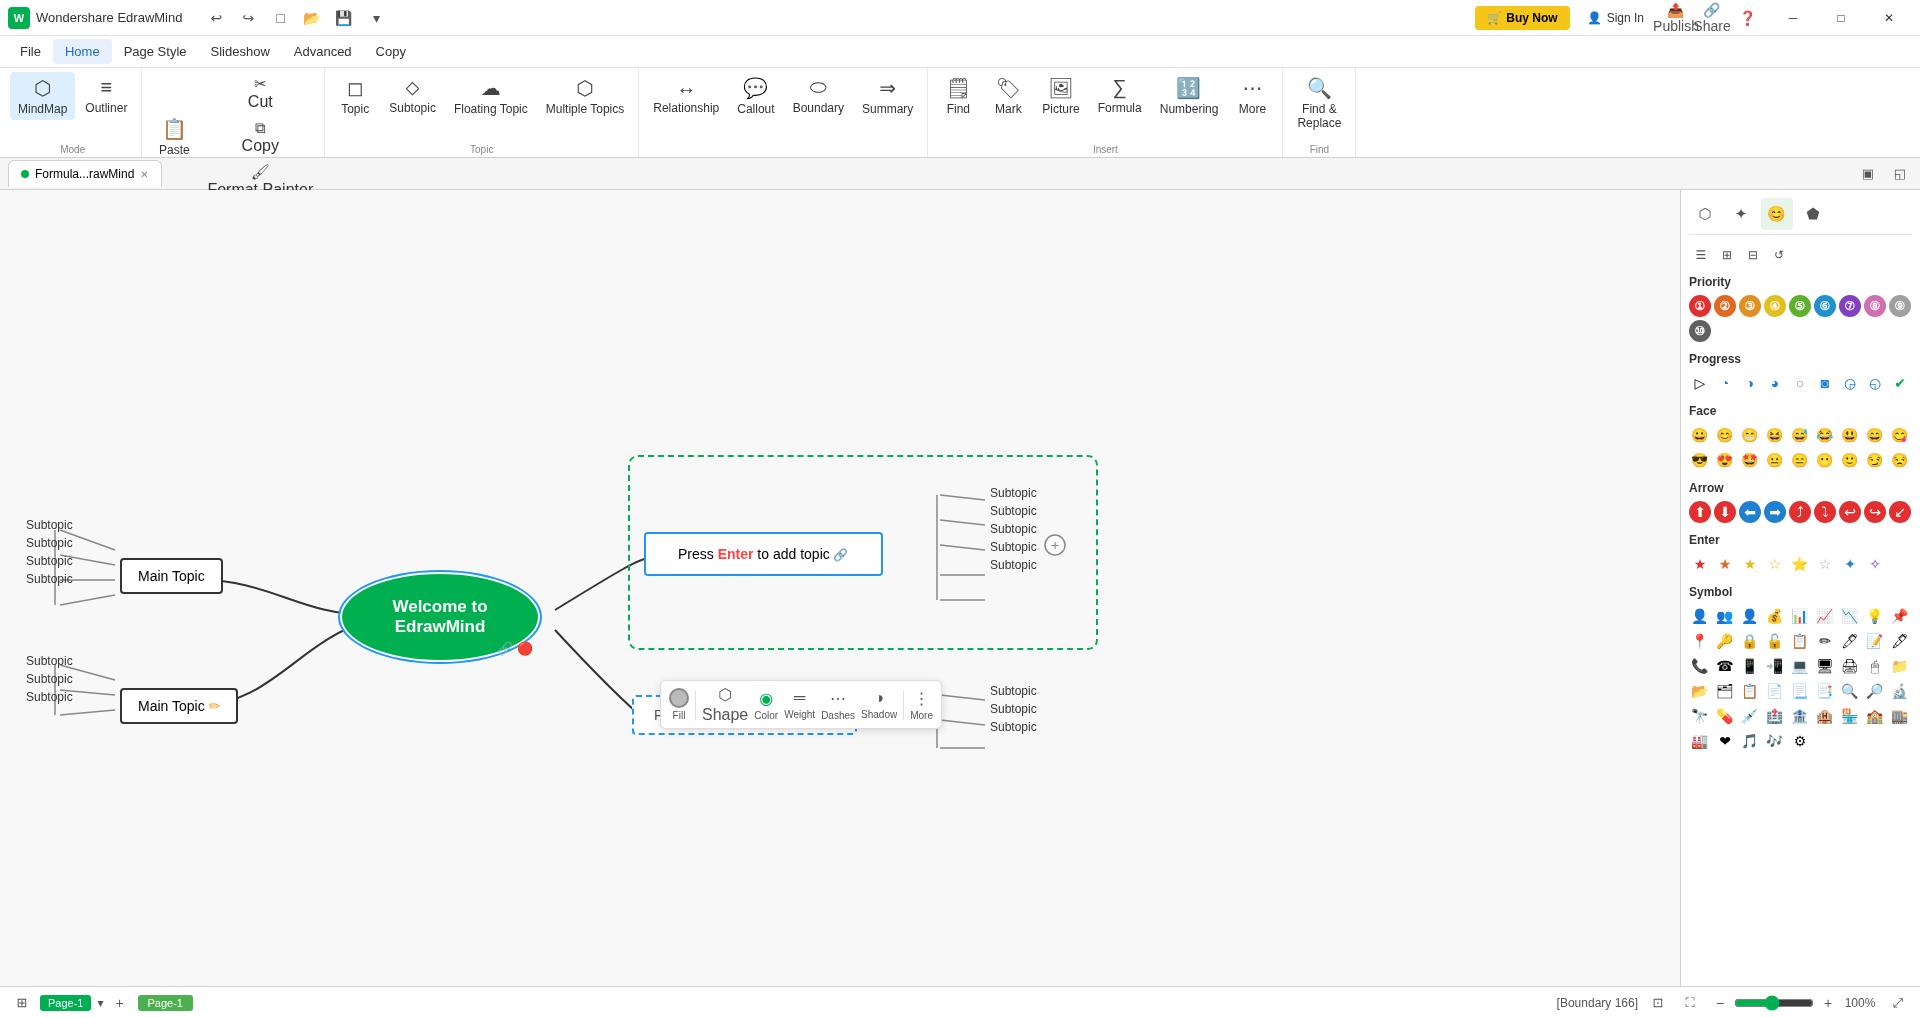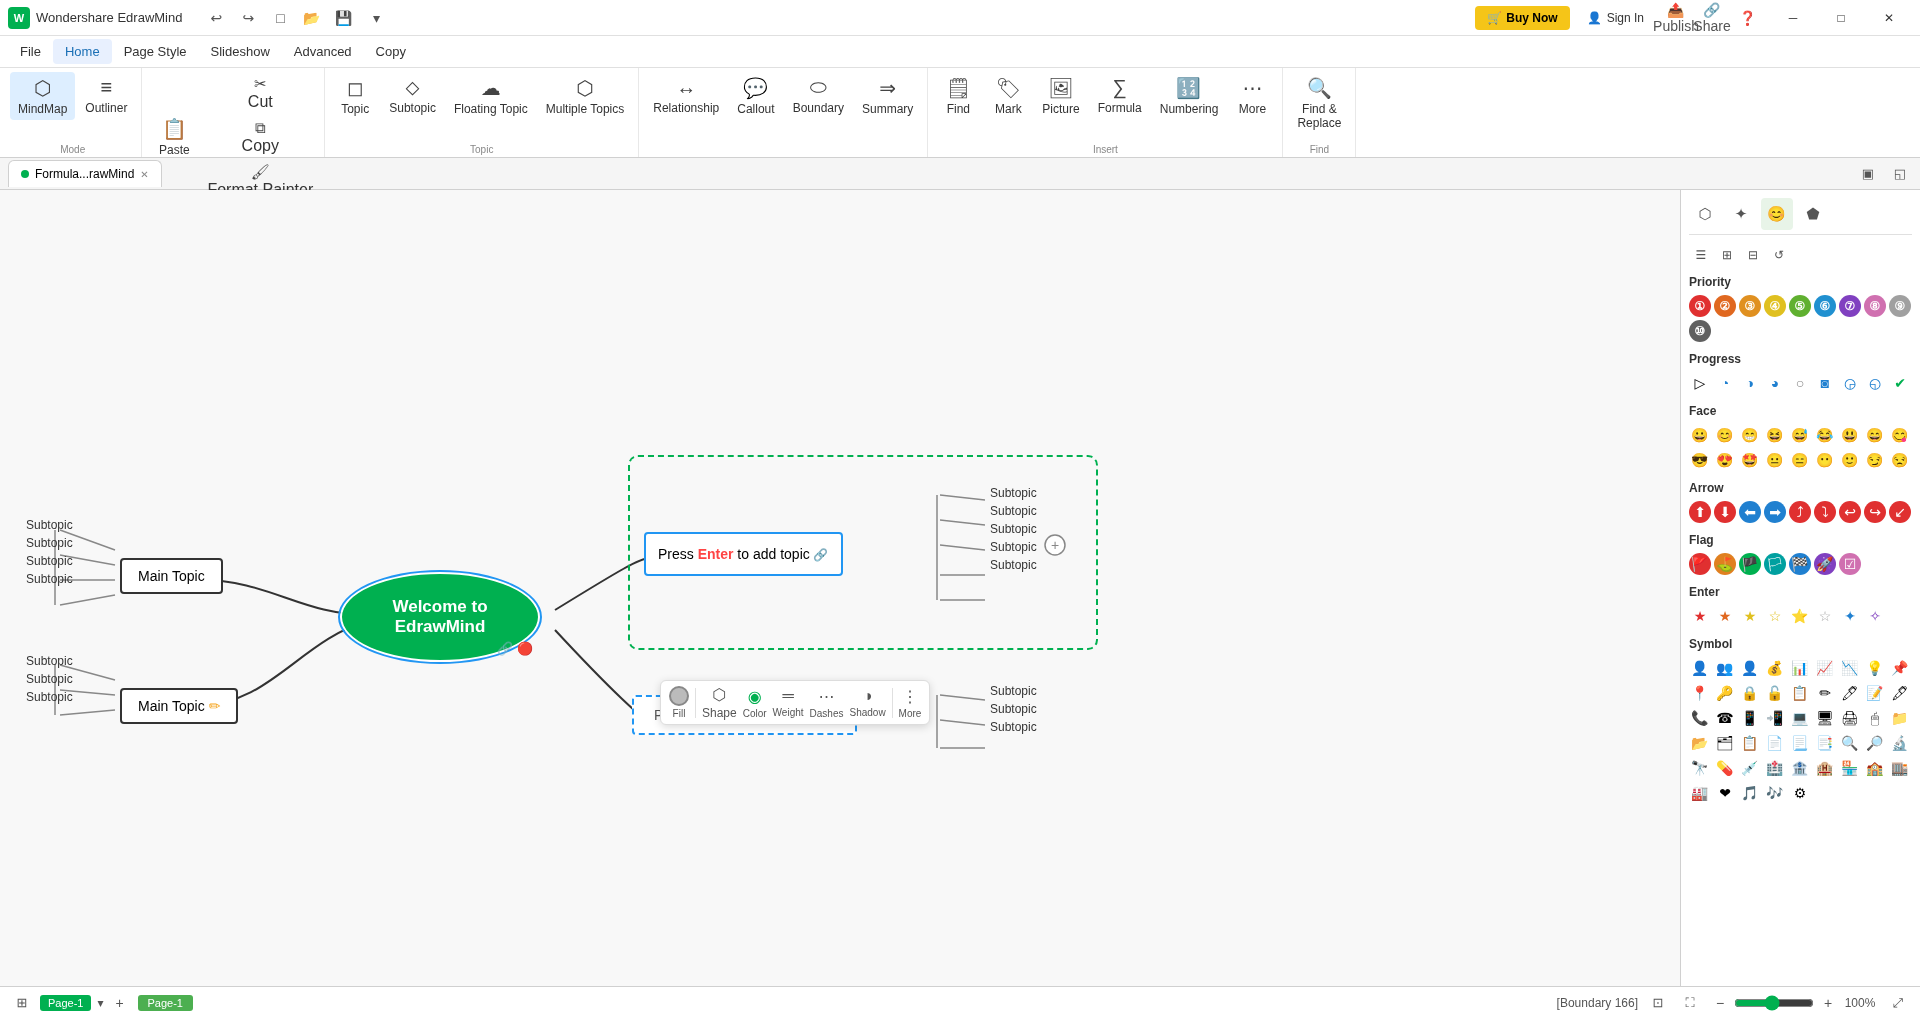--- a/index.html
+++ b/index.html
@@ -347,21 +347,21 @@
     .subtopic-label {
       font-size: 12px;
       color: #333;
       cursor: pointer;
       padding: 2px 4px;
     }
     .add-topic-node {
       background: #fff;
       border: 2px solid #2196F3;
       border-radius: 4px;
-      padding: 12px 12px;
+      padding: 12px 32px;
       font-size: 14px;
       cursor: pointer;
       white-space: nowrap;
     }
     .add-subtopic-node {
       background: #fff;
       border: 2px dashed #2196F3;
       border-radius: 4px;
       padding: 10px 20px;
       font-size: 14px;
@@ -663,21 +663,21 @@
     </div>
 
     <div style="position:absolute; left:660px; top:490px; display:flex; align-items:center; background:#fff; border:1px solid #ddd; border-radius:6px; box-shadow:0 2px 8px rgba(0,0,0,0.15); padding:4px 8px; gap:6px; z-index:50;">
       <div style="display:flex;flex-direction:column;align-items:center;gap:2px;cursor:pointer;">
         <div style="width:20px;height:20px;border-radius:50%;background:#bbb;border:2px solid #888;"></div>
         <span style="font-size:10px;color:#555;">Fill</span>
       </div>
       <div style="width:1px;height:30px;background:#e0e0e0;"></div>
       <div style="display:flex;flex-direction:column;align-items:center;gap:2px;cursor:pointer;">
         <span style="font-size:16px;color:#555;">⬡</span>
-        <span style="font-size:12px;color:#555;">Shape</span>
+        <span style="font-size:16px;color:#555;">Shape</span>
       </div>
       <div style="display:flex;flex-direction:column;align-items:center;gap:2px;cursor:pointer;">
         <span style="font-size:16px;color:#00b050;">◉</span>
         <span style="font-size:10px;color:#555;">Color</span>
       </div>
       <div style="display:flex;flex-direction:column;align-items:center;gap:2px;cursor:pointer;">
         <span style="font-size:16px;color:#555;">═</span>
         <span style="font-size:10px;color:#555;">Weight</span>
       </div>
       <div style="display:flex;flex-direction:column;align-items:center;gap:2px;cursor:pointer;">
@@ -773,32 +773,20 @@
         <div class="sticker-item" style="background:#2080d0;color:white;border-radius:50%;">⬅</div>
         <div class="sticker-item" style="background:#2080d0;color:white;border-radius:50%;">➡</div>
         <div class="sticker-item" style="background:#e03030;color:white;border-radius:50%;">⤴</div>
         <div class="sticker-item" style="background:#e03030;color:white;border-radius:50%;">⤵</div>
         <div class="sticker-item" style="background:#e03030;color:white;border-radius:50%;">↩</div>
         <div class="sticker-item" style="background:#e03030;color:white;border-radius:50%;">↪</div>
         <div class="sticker-item" style="background:#e03030;color:white;border-radius:50%;">↙</div>
       </div>
     </div>
 
-    <div class="sticker-section">
-      <div class="sticker-section-title">Flag</div>
-      <div class="sticker-grid">
-        <div class="sticker-item" style="background:#e03030;color:white;border-radius:50%;">🚩</div>
-        <div class="sticker-item" style="background:#e08020;color:white;border-radius:50%;">⛳</div>
-        <div class="sticker-item" style="background:#00b050;color:white;border-radius:50%;">🏴</div>
-        <div class="sticker-item" style="background:#00a0a0;color:white;border-radius:50%;">🏳</div>
-        <div class="sticker-item" style="background:#2080d0;color:white;border-radius:50%;">🏁</div>
-        <div class="sticker-item" style="background:#8040c0;color:white;border-radius:50%;">🚀</div>
-        <div class="sticker-item" style="background:#d070b0;color:white;border-radius:50%;">☑</div>
-      </div>
-    </div>
 
     <div class="sticker-section">
       <div class="sticker-section-title">Enter</div>
       <div class="sticker-grid">
         <div class="sticker-item" style="color:#e03030;">★</div>
         <div class="sticker-item" style="color:#e06820;">★</div>
         <div class="sticker-item" style="color:#e0c020;">★</div>
         <div class="sticker-item" style="color:#e0c020;">☆</div>
         <div class="sticker-item" style="color:#e0c020;">⭐</div>
         <div class="sticker-item" style="color:#aaa;">☆</div>

